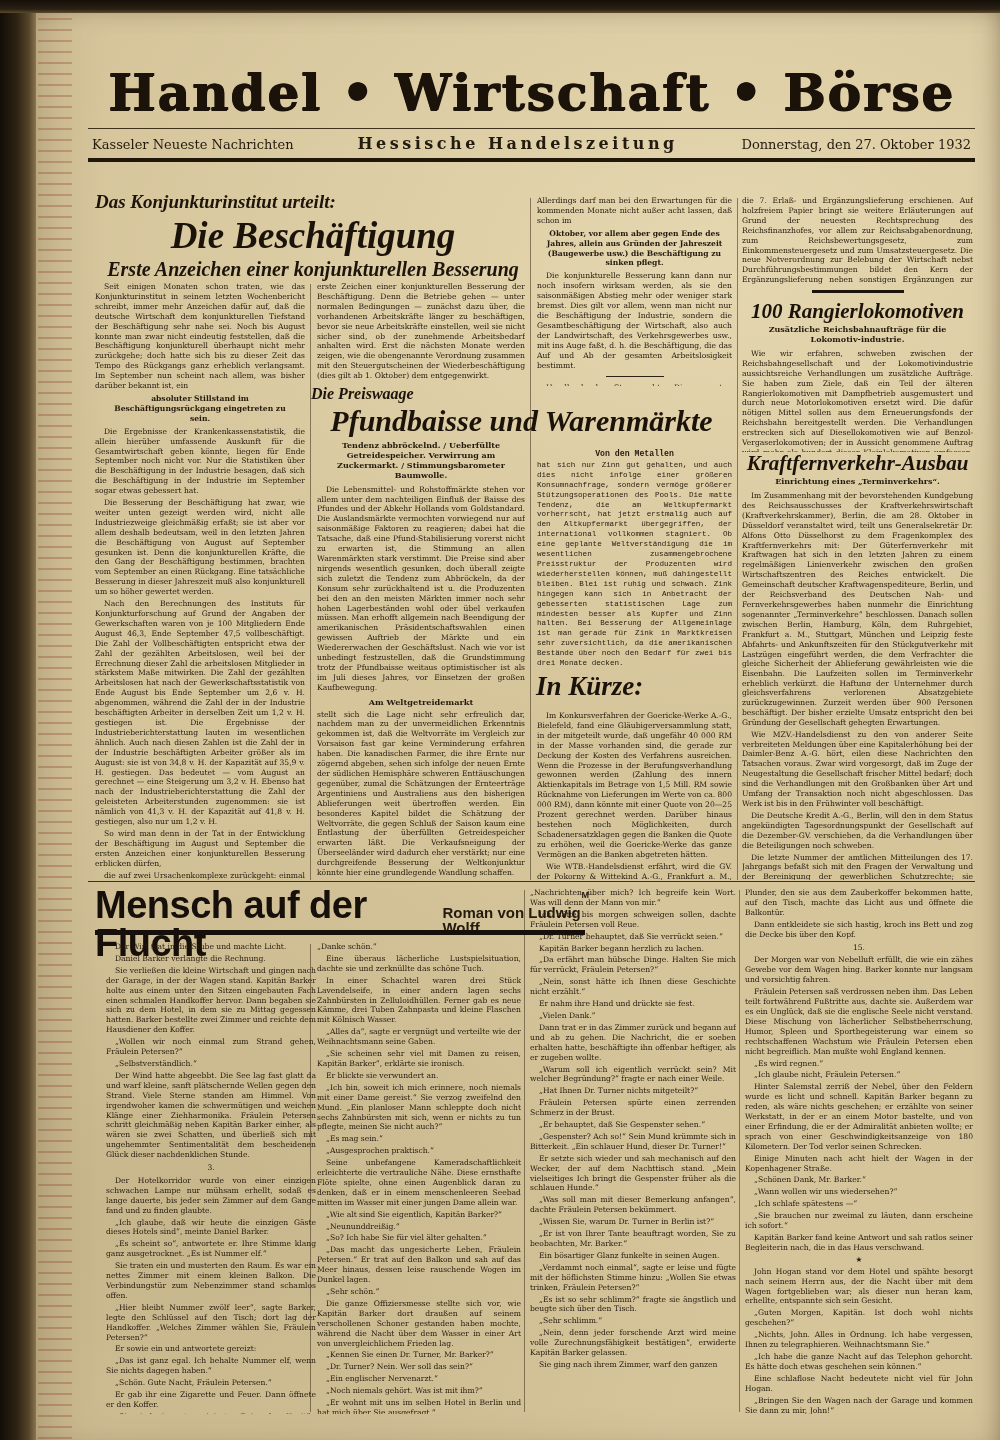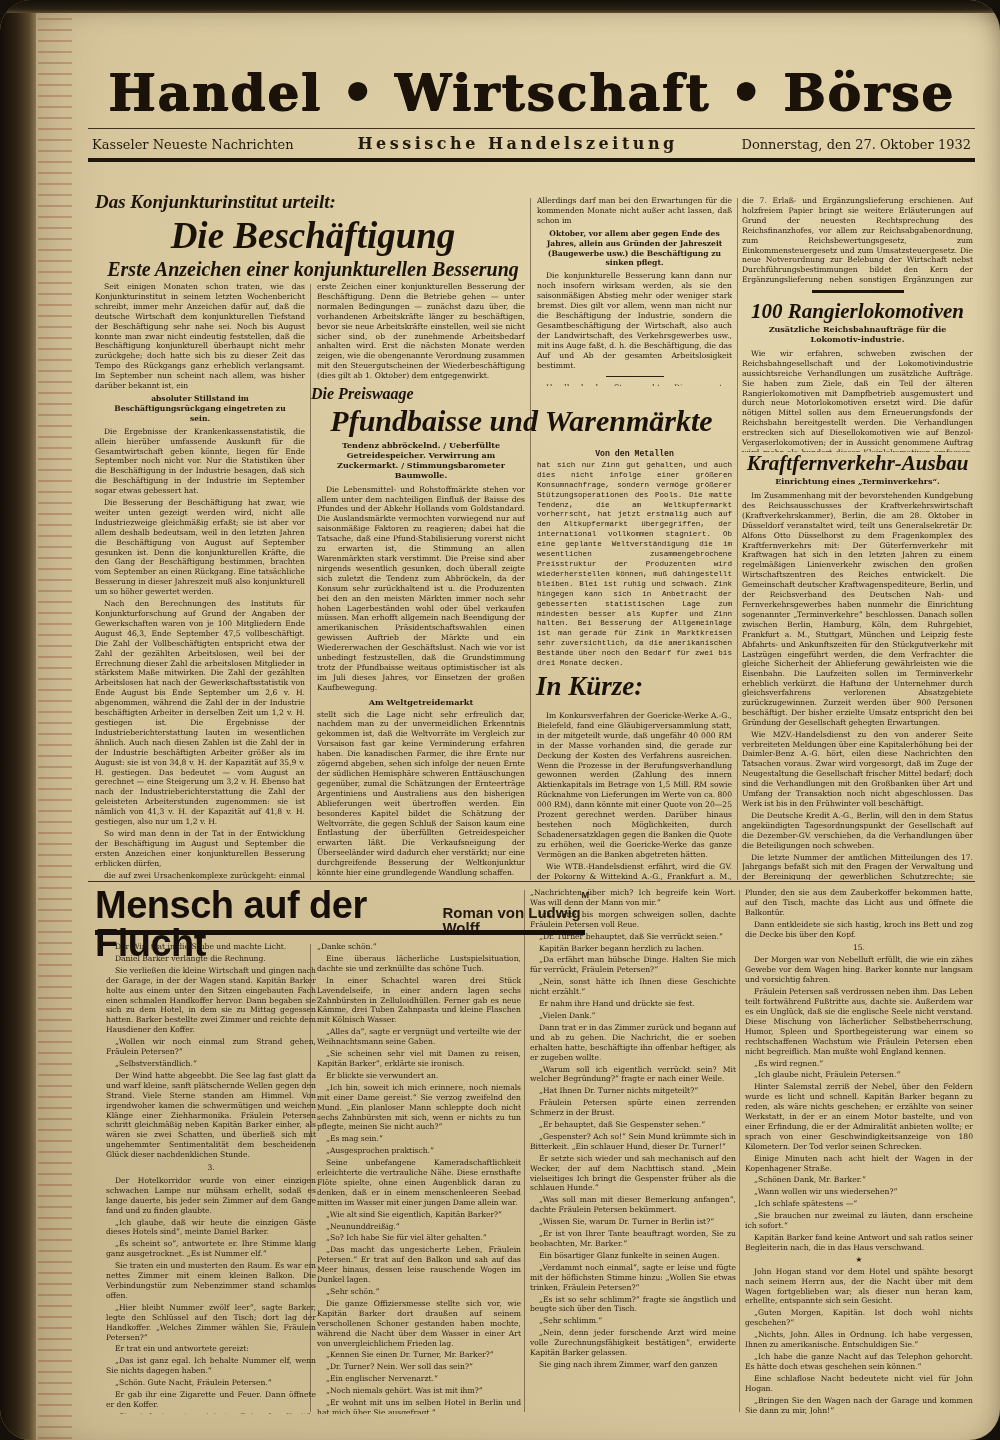--- a/index.html
+++ b/index.html
@@ -2,21 +2,21 @@
 <html><head>
 <meta charset="utf-8">
 <style>
   html,body{margin:0;padding:0;background:#151009;}
   .sheet{position:relative;width:1000px;height:1440px;overflow:hidden;
     background:
       radial-gradient(1100px 760px at 72% 18%, rgba(232,219,180,.8), rgba(0,0,0,0) 62%),
       radial-gradient(900px 820px at 18% 85%, rgba(186,168,126,.55), rgba(0,0,0,0) 60%),
       #d6c59b;
     box-shadow: inset 70px 0 70px -45px rgba(58,40,18,.45), inset -18px 0 30px -20px rgba(58,40,18,.35), inset 0 16px 26px -14px rgba(40,28,12,.55);
-    font-family:"DejaVu Serif", serif; color:#241b0f;border-radius:31px;}
+    font-family:"DejaVu Serif", serif; color:#241b0f;}
   .edge-top{position:absolute;left:0;top:0;width:1000px;height:13px;background:linear-gradient(180deg,#140f08,#2a2013 70%,#5a4a2e);}
   .edge-left{position:absolute;left:0;top:0;width:36px;height:1440px;background:linear-gradient(90deg,#120d07,#2c2213 45%,#55452a 80%,#8a7550);}
   .edge-streaks{position:absolute;left:38px;top:13px;width:34px;height:1427px;opacity:.6;
     background:repeating-linear-gradient(180deg, rgba(139,58,27,0) 0 5px, rgba(139,58,27,.5) 5px 7px, rgba(139,58,27,0) 7px 11px);}
   
   .masthead{position:absolute;left:88px;top:20px;width:887px;}
   .mast-title{margin:48px 0 10px;text-align:center;font:bold 50px/1 "DejaVu Serif", serif;color:#1b130a;letter-spacing:2px;
     text-shadow:1.2px 0 0 #1b130a, 0 .6px 0 #1b130a;}
   .mast-rule-thin{height:1px;background:#40311d;margin:6px 0 4px;}
   .mast-row{display:flex;justify-content:space-between;align-items:baseline;font-size:13px;color:#241b0f;padding:1px 4px 5px;}
@@ -195,21 +195,21 @@
       <p class="it-p">Sie verließen die kleine Wirtschaft und gingen nach der Garage, in der der Wagen stand. Kapitän Barker holte aus einem unter den Sitzen eingebauten Fach einen schmalen Handkoffer hervor. Dann begaben sie sich zu dem Hotel, in dem sie zu Mittag gegessen hatten. Barker bestellte zwei Zimmer und reichte dem Hausdiener den Koffer.</p>
       <p class="it-p">„Wollen wir noch einmal zum Strand gehen, Fräulein Petersen?“</p>
       <p class="it-p">„Selbstverständlich.“</p>
       <p class="it-p">Der Wind hatte abgeebbt. Die See lag fast glatt da und warf kleine, sanft plätschernde Wellen gegen den Strand. Viele Sterne standen am Himmel. Von irgendwoher kamen die schwermütigen und weichen Klänge einer Ziehharmonika. Fräulein Petersen schritt gleichmäßig neben Kapitän Barker einher, als wären sie zwei Schatten, und überließ sich mit ungehemmter Sentimentalität dem bescheidenen Glück dieser nachdenklichen Stunde.</p>
       <p class="it-secnum">3.</p>
       <p class="it-p">Der Hotelkorridor wurde von einer einzigen schwachen Lampe nur mühsam erhellt, sodaß es lange dauerte, bis jeder sein Zimmer auf dem Gange fand und zu finden glaubte.</p>
       <p class="it-p">„Ich glaube, daß wir heute die einzigen Gäste dieses Hotels sind“, meinte Daniel Barker.</p>
       <p class="it-p">„Es scheint so“, antwortete er. Ihre Stimme klang ganz ausgetrocknet. „Es ist Nummer elf.“</p>
       <p class="it-p">Sie traten ein und musterten den Raum. Es war ein nettes Zimmer mit einem kleinen Balkon. Die Verbindungstür zum Nebenzimmer stand schamlos offen.</p>
       <p class="it-p">„Hier bleibt Nummer zwölf leer“, sagte Barker, legte den Schlüssel auf den Tisch; dort lag der Handkoffer. „Welches Zimmer wählen Sie, Fräulein Petersen?“</p>
-      <p class="it-p">Er trat ein und antwortete gereizt:</p>
+      <p class="it-p">Er sowie ein und antwortete gereizt:</p>
       <p class="it-p">„Das ist ganz egal. Ich behalte Nummer elf, wenn Sie nichts dagegen haben.“</p>
       <p class="it-p">„Schön. Gute Nacht, Fräulein Petersen.“</p>
       <p class="it-p">Er gab ihr eine Zigarette und Feuer. Dann öffnete er den Koffer.</p>
       <p class="it-p">„Sie sind ein gut equipierter Reisender, Kapitän Barker.“</p>
     </div>
   <div class="abs colblk" id="novel-col2">
       <p class="it-cont">„Danke schön.“</p>
       <p class="it-p">Eine überaus lächerliche Lustspielsituation, dachte sie und zerknüllte das schöne Tuch.</p>
       <p class="it-p">In einer Schachtel waren drei Stück Lavendelseife, in einer andern lagen sechs Zahnbürsten in Zelluloidhüllen. Ferner gab es neue Kämme, drei Tuben Zahnpasta und kleine Flaschen mit Kölnisch Wasser.</p>
       <p class="it-p">„Alles da“, sagte er vergnügt und verteilte wie der Weihnachtsmann seine Gaben.</p>
@@ -268,18 +268,18 @@
       <p class="it-p">Hinter Salemstal zerriß der Nebel, über den Feldern wurde es licht und schnell. Kapitän Barker begann zu reden, als wäre nichts geschehen; er erzählte von seiner Werkstatt, in der er an einem Motor bastelte, und von einer Erfindung, die er der Admiralität anbieten wollte; er sprach von einer Geschwindigkeitsanzeige von 180 Kilometern. Der Tod verlor seinen Schrecken.</p>
       <p class="it-p">Einige Minuten nach acht hielt der Wagen in der Kopenhagener Straße.</p>
       <p class="it-p">„Schönen Dank, Mr. Barker.“</p>
       <p class="it-p">„Wann wollen wir uns wiedersehen?“</p>
       <p class="it-p">„Ich schlafe spätestens —“</p>
       <p class="it-p">„Sie brauchen nur zweimal zu läuten, dann erscheine ich sofort.“</p>
       <p class="it-p">Kapitän Barker fand keine Antwort und sah ratlos seiner Begleiterin nach, die in das Haus verschwand.</p>
       <p class="it-star">★</p>
       <p class="it-p">John Hogan stand vor dem Hotel und spähte besorgt nach seinem Herrn aus, der die Nacht über mit dem Wagen fortgeblieben war; als dieser nun heran kam, erhellte, entspannte sich sein Gesicht.</p>
       <p class="it-p">„Guten Morgen, Kapitän. Ist doch wohl nichts geschehen?“</p>
-      <p class="it-p">„Nichts, John. Alles in Ordnung. Ich habe vergessen, Ihnen zu amerikanische. Entschuldigen Sie.“</p>
+      <p class="it-p">„Nichts, John. Alles in Ordnung. Ich habe vergessen, Ihnen zu telegraphieren. Weihnachtsmann Sie.“</p>
       <p class="it-p">„Ich habe die ganze Nacht auf das Telephon gehorcht. Es hätte doch etwas geschehen sein können.“</p>
       <p class="it-p">Eine schlaflose Nacht bedeutete nicht viel für John Hogan.</p>
       <p class="it-p">„Bringen Sie den Wagen nach der Garage und kommen Sie dann zu mir, John!“</p>
     </div>
 </div>
 
 </body></html>

